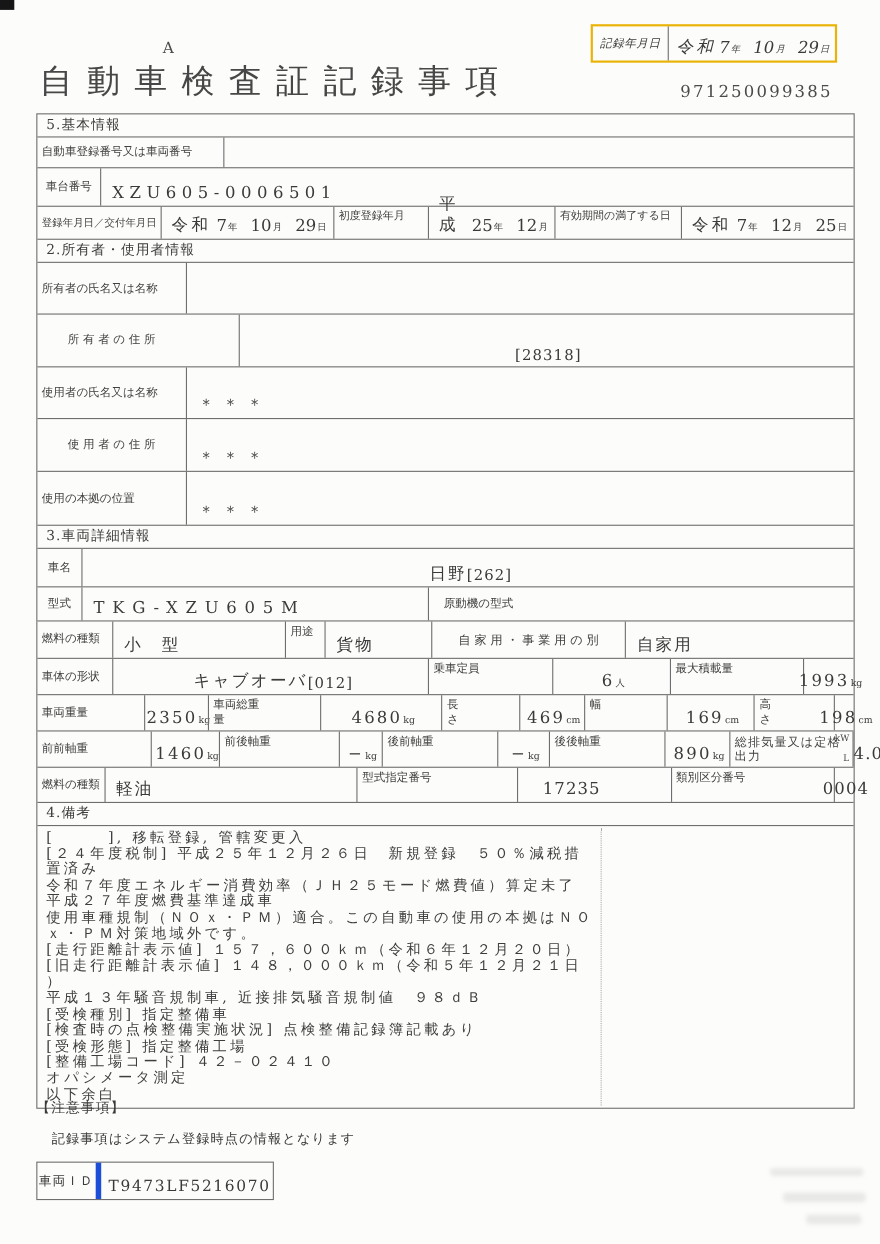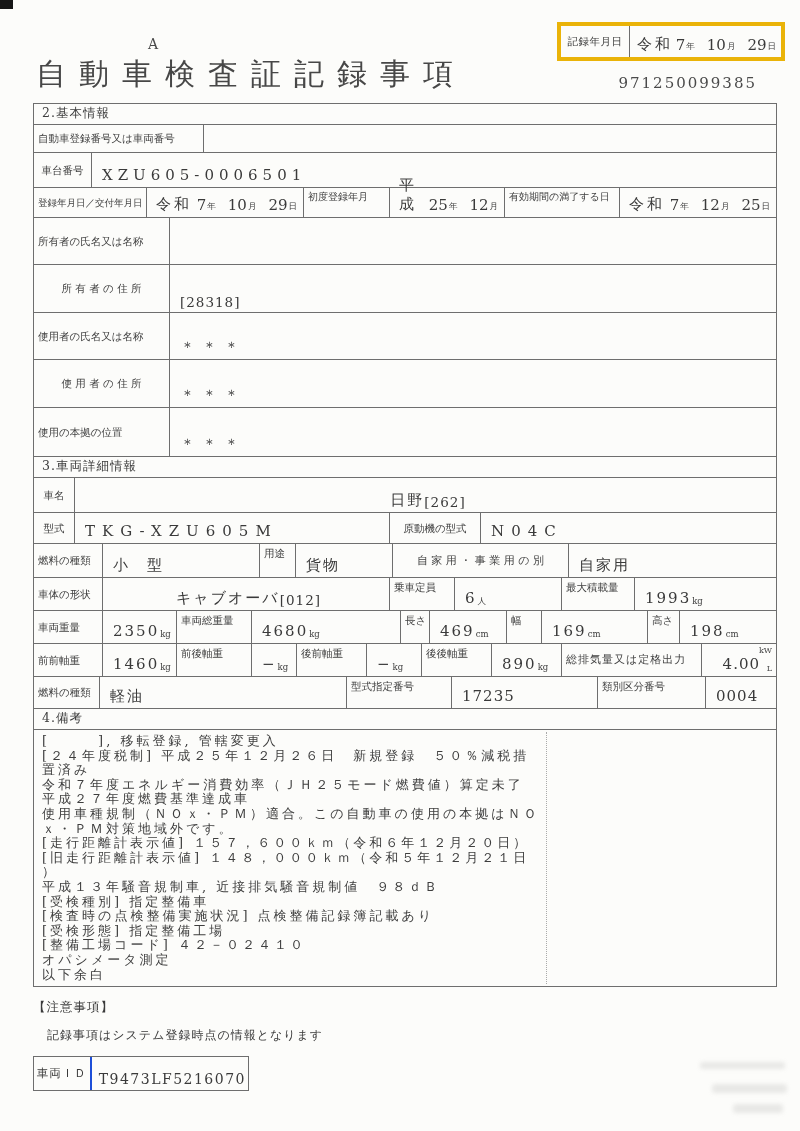--- a/index.html
+++ b/index.html
@@ -2,35 +2,35 @@
 <html><head>
 <meta charset="utf-8">
 <style>
   html,body{margin:0;padding:0;background:#e8e8e6;}
   .sheet{position:relative;width:800px;height:1131px;background:#fcfcfa;
          font-family:"DejaVu Serif","Liberation Serif",serif;color:#3a3a3a;overflow:hidden;}
   
   .page-letter{position:absolute;left:148px;top:36px;font-size:14px;color:#4a4a4a;}
   .doc-title{position:absolute;left:36px;top:54px;font-size:30px;letter-spacing:13px;color:#474747;white-space:nowrap;}
   .doc-number{position:absolute;top:74px;left:537px;width:220px;text-align:right;font-size:15px;letter-spacing:2px;color:#4a4a4a;}
-  .recbox{position:absolute;left:557px;top:22px;width:220px;height:31px;border:4px solid #eab308;display:flex;}
+  .recbox{position:absolute;left:537px;top:22px;width:220px;height:31px;border:2px solid #eab308;display:flex;font-style:italic;}
   .recbox .rlab{width:68px;border-right:1px solid #6e6e6e;display:flex;align-items:center;justify-content:center;font-size:10.5px;letter-spacing:0.5px;}
   .recbox .rval{flex:1;display:flex;align-items:flex-end;justify-content:space-between;padding:0 5px 3px 7px;font-size:15px;}
   
   .tbl{position:absolute;left:33px;top:103px;width:744px;border:1px solid #6e6e6e;box-sizing:border-box;}
   .row{display:flex;border-top:1px solid #6e6e6e;box-sizing:border-box;}
   .row:first-child{border-top:none;}
   .sechdr{font-size:12.5px;letter-spacing:1px;padding:1px 0 2px 8px;color:#3d3d3d;}
   .c{border-left:1px solid #6e6e6e;box-sizing:border-box;display:flex;position:relative;min-width:0;}
   .c:first-child{border-left:none;}
   .lab{font-size:10.5px;line-height:1.2;color:#414141;align-items:center;padding:1px 2px 1px 4px;}
   .lab.center{justify-content:center;text-align:center;padding-left:2px;}
   .lab.top{align-items:flex-start;padding-top:3px;}
   .val{font-size:15px;letter-spacing:2px;align-items:flex-end;padding:0 5px 3px 10px;line-height:1.05;white-space:nowrap;}
-  .val.right{justify-content:flex-start;padding-right:7px;}
+  .val.right{justify-content:center;padding-right:7px;margin-left:48px;}
   .val.between{justify-content:center;}
   .flex1{flex:1;}
   .u{font-size:8.5px;letter-spacing:0;margin-left:1px;align-self:flex-end;padding-bottom:1px;}
   .dn{margin-left:12px;}
   .dn.first{margin-left:0;}
   .era{letter-spacing:3px;}
   .dateval{display:flex;align-items:flex-end;justify-content:space-between;width:100%;padding:0 6px 3px 9px;font-size:15px;}
   .dnums{display:flex;align-items:flex-end;}
   .stars{letter-spacing:7px;color:#4d4d4d;}
   .code{font-size:13.5px;letter-spacing:1px;}
@@ -38,21 +38,21 @@
   .pw-u{position:absolute;right:4px;font-size:8px;letter-spacing:0;color:#474747;}
   .pw-u.kw{top:2px;}
   .pw-u.l{bottom:3px;}
   .remarks-row{position:relative;height:257px;}
   .remarks{padding:4px 4px 0 8px;font-size:13px;line-height:14.6px;letter-spacing:3px;white-space:pre-wrap;width:500px;color:#3e3e3e;}
   .rem-div{position:absolute;left:512px;top:2px;bottom:2px;border-left:1px dotted #aaa;}
   
   .notice-title{position:absolute;left:33px;top:999px;font-size:12.5px;letter-spacing:1px;}
   .notice-text{position:absolute;left:47px;top:1027px;font-size:12px;letter-spacing:1px;}
   .idbox{position:absolute;left:33px;top:1056px;width:214px;height:33px;border:1px solid #6e6e6e;display:flex;}
-  .idbox .rlab{width:64px;border-right:2px solid #1d4ed8;display:flex;align-items:center;justify-content:center;font-size:11.5px;letter-spacing:1px;}
+  .idbox .rlab{width:64px;border-right:5px solid #1d4ed8;display:flex;align-items:center;justify-content:center;font-size:11.5px;letter-spacing:1px;}
   .idbox .rval{flex:1;display:flex;align-items:flex-end;padding:0 2px 3px 7px;font-size:14px;letter-spacing:1.5px;}
   
   .corner-mark{position:absolute;left:0;top:0;width:13px;height:9px;background:#161616;}
   .smudge{position:absolute;background:rgba(130,130,130,0.16);filter:blur(2px);border-radius:3px;}
   .s1{left:700px;top:1062px;width:85px;height:7px;}
   .s2{left:712px;top:1084px;width:75px;height:9px;}
   .s3{left:733px;top:1104px;width:50px;height:9px;}
   .ls{letter-spacing:5px;}
   .ls7{letter-spacing:7px;}
 </style>
@@ -78,21 +78,21 @@
     </div>
   </div>
 
   <div class="page-letter">A</div>
   <div class="doc-title">自動車検査証記録事項</div>
   <div class="doc-number">971250099385</div>
 
   <div class="tbl">
 
     <div class="row">
-        <div class="sechdr">2.基本情報</div>
+        <div class="sechdr">5.基本情報</div>
       </div>
 
     <div class="row" style="height:28px;">
       <div class="c lab" style="width:169px;">自動車登録番号又は車両番号</div>
       <div class="c val flex1"></div>
     </div>
 
     <div class="row" style="height:35px;">
       <div class="c lab center" style="width:57px;">車台番号</div>
       <div class="c val flex1 ls">XZU605-0006501</div>
@@ -134,20 +134,23 @@
               <span class="u">年</span>
             <span class="dn">12</span>
               <span class="u">月</span>
             <span class="dn">25</span>
               <span class="u">日</span>
           </span>
         </div>
       </div>
     </div>
 
+    <div class="row">
+        <div class="sechdr">2.所有者・使用者情報</div>
+      </div>
 
     <div class="row" style="height:47px;">
       <div class="c lab" style="width:135px;">所有者の氏名又は名称</div>
       <div class="c val flex1"></div>
     </div>
 
     <div class="row" style="height:48px;">
       <div class="c lab center" style="width:135px;">所 有 者 の 住 所</div>
       <div class="c val flex1 right">
         <span class="code">[28318]</span>
@@ -184,21 +187,20 @@
       <div class="c val flex1 between">
         <span>日野</span>
         <span class="code">[262]</span>
       </div>
     </div>
 
     <div class="row" style="height:31px;">
       <div class="c lab center" style="width:40px;">型式</div>
       <div class="c val ls7" style="width:315px;">TKG-XZU605M</div>
       <div class="c lab center" style="width:91px;">原動機の型式</div>
-      <div class="c val flex1 ls7">N04C</div>
     </div>
 
     <div class="row" style="height:34px;">
       <div class="c lab" style="width:68px;">燃料の種類</div>
       <div class="c val" style="width:157px;">小　型</div>
       <div class="c lab top" style="width:36px;">用途</div>
       <div class="c val" style="width:97px;">貨物</div>
       <div class="c lab center" style="width:176px;font-size:11px;">自 家 用 ・ 事 業 用 の 別</div>
       <div class="c val flex1">自家用</div>
     </div>

